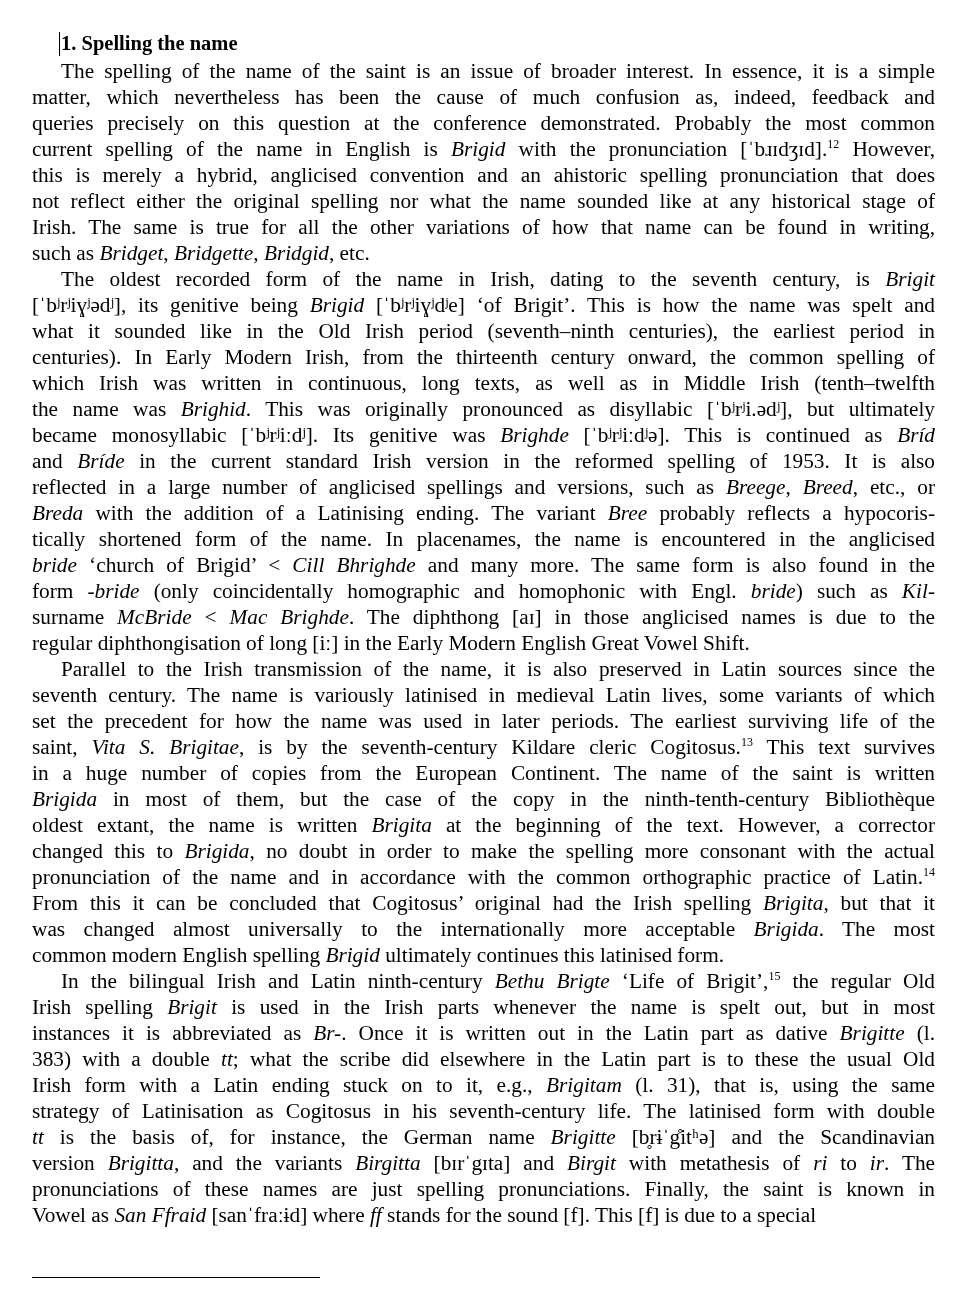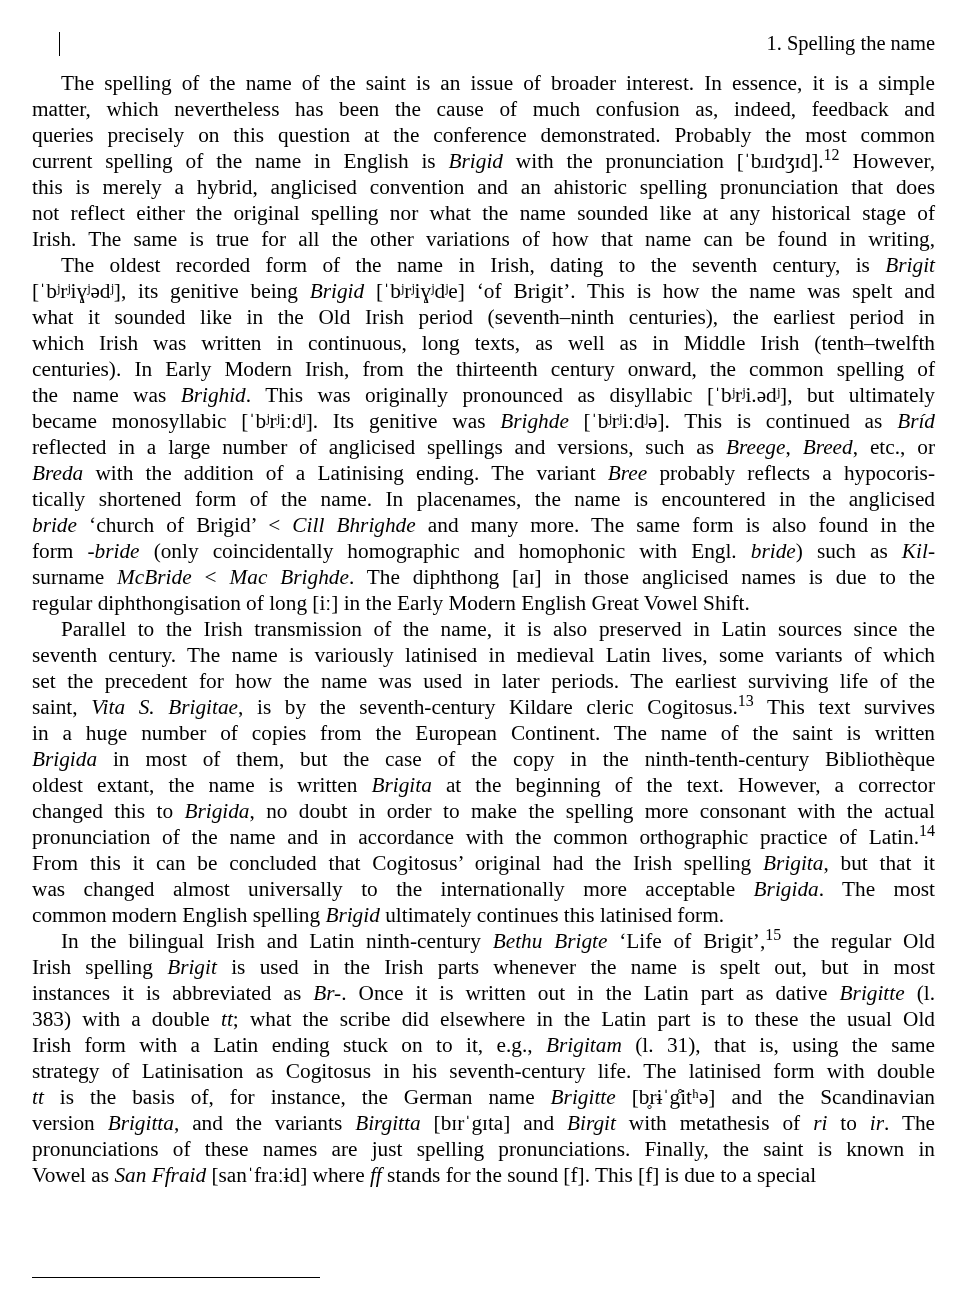--- a/index.html
+++ b/index.html
@@ -1,56 +1,58 @@
 <!DOCTYPE html>
 <html><head>
 <meta charset="utf-8">
 <style>
   html, body { margin: 0; padding: 0; background: #ffffff; }
   body { width: 960px; height: 1293px; overflow: hidden; position: relative;
          font-family: "Liberation Serif", "DejaVu Serif", serif; color: #000; }
   .page { position: absolute; left: 32px; top: 28px; width: 903px; }
-  .heading { font-weight: normal; font-size: 20.5px; line-height: 30px; margin-left: 29px;
-             position: relative; white-space: nowrap; text-align: right; }
+  .heading { font-weight: bold; font-size: 20.5px; line-height: 30px; margin-left: 29px;
+             position: relative; white-space: nowrap; }
   .cursor { position: absolute; left: -2px; top: 4px; width: 1px; height: 24px; background: #000; }
-  .body { margin-top: 12px; }
+  .body { margin-top: 0; }
   .line { font-size: 21.3px; line-height: 26px; height: 26px; white-space: nowrap;
           text-align: justify; text-align-last: justify; }
   .line.indent { padding-left: 29px; }
   .line.last { text-align-last: left; }
   .line i { font-style: italic; }
-  sup { font-size: 16px; line-height: 0; vertical-align: 8px; }
+  sup { font-size: 12px; line-height: 0; vertical-align: 8px; }
   .footnote-rule { position: absolute; left: 32px; top: 1277px; width: 288px; height: 1px; background: #000; }
 </style>
 </head>
 <body>
 
 <div class="page">
   <div class="heading">
     <span class="cursor"></span>
     <span>1. Spelling the name</span>
   </div>
   <div class="body" id="body">
       <div>
         <div class="line indent"><span>The spelling of the name of the saint is an issue of broader interest. In essence, it is a simple</span></div>
         <div class="line"><span>matter, which nevertheless has been the cause of much confusion as, indeed, feedback and</span></div>
         <div class="line"><span>queries precisely on this question at the conference demonstrated. Probably the most common</span></div>
         <div class="line"><span>current spelling of the name in English is </span><i>Brigid</i><span> with the pronunciation [ˈbɹɪdʒɪd].</span><sup>12</sup><span> However,</span></div>
         <div class="line"><span>this is merely a hybrid, anglicised convention and an ahistoric spelling pronunciation that does</span></div>
         <div class="line"><span>not reflect either the original spelling nor what the name sounded like at any historical stage of</span></div>
         <div class="line"><span>Irish. The same is true for all the other variations of how that name can be found in writing,</span></div>
+        <div class="line last"><span>such as </span><i>Bridget</i><span>, </span><i>Bridgette</i><span>, </span><i>Bridgid</i><span>, etc.</span></div>
       </div>
       <div>
         <div class="line indent"><span>The oldest recorded form of the name in Irish, dating to the seventh century, is </span><i>Brigit</i></div>
         <div class="line"><span>[ˈbʲrʲiɣʲədʲ], its genitive being </span><i>Brigid</i><span> [ˈbʲrʲiɣʲdʲe] ‘of Brigit’. This is how the name was spelt and</span></div>
         <div class="line"><span>what it sounded like in the Old Irish period (seventh–ninth centuries), the earliest period in</span></div>
+        <div class="line"><span>centuries). In Early Modern Irish, from the thirteenth century onward, the common spelling of</span></div>
         <div class="line"><span>which Irish was written in continuous, long texts, as well as in Middle Irish (tenth–twelfth</span></div>
-        <div class="line"><span>centuries). In Early Modern Irish, from the thirteenth century onward, the common spelling of</span></div>
         <div class="line"><span>the name was </span><i>Brighid</i><span>. This was originally pronounced as disyllabic [ˈbʲrʲi.ədʲ], but ultimately</span></div>
         <div class="line"><span>became monosyllabic [ˈbʲrʲiːdʲ]. Its genitive was </span><i>Brighde</i><span> [ˈbʲrʲiːdʲə]. This is continued as </span><i>Bríd</i></div>
+        <div class="line"><span>and </span><i>Bríde</i><span> in the current standard Irish version in the reformed spelling of 1953. It is also</span></div>
         <div class="line"><span>reflected in a large number of anglicised spellings and versions, such as </span><i>Breege</i><span>, </span><i>Breed</i><span>, etc., or</span></div>
         <div class="line"><i>Breda</i><span> with the addition of a Latinising ending. The variant </span><i>Bree</i><span> probably reflects a hypocoris-</span></div>
         <div class="line"><span>tically shortened form of the name. In placenames, the name is encountered in the anglicised</span></div>
         <div class="line"><i>bride</i><span> ‘church of Brigid’ &lt; </span><i>Cill Bhrighde</i><span> and many more. The same form is also found in the</span></div>
         <div class="line"><span>form -</span><i>bride</i><span> (only coincidentally homographic and homophonic with Engl. </span><i>bride</i><span>) such as </span><i>Kil-</i></div>
         <div class="line"><span>surname </span><i>McBride</i><span> &lt; </span><i>Mac Brighde</i><span>. The diphthong [aɪ] in those anglicised names is due to the</span></div>
         <div class="line last"><span>regular diphthongisation of long [iː] in the Early Modern English Great Vowel Shift.</span></div>
       </div>
       <div>
         <div class="line indent"><span>Parallel to the Irish transmission of the name, it is also preserved in Latin sources since the</span></div>

